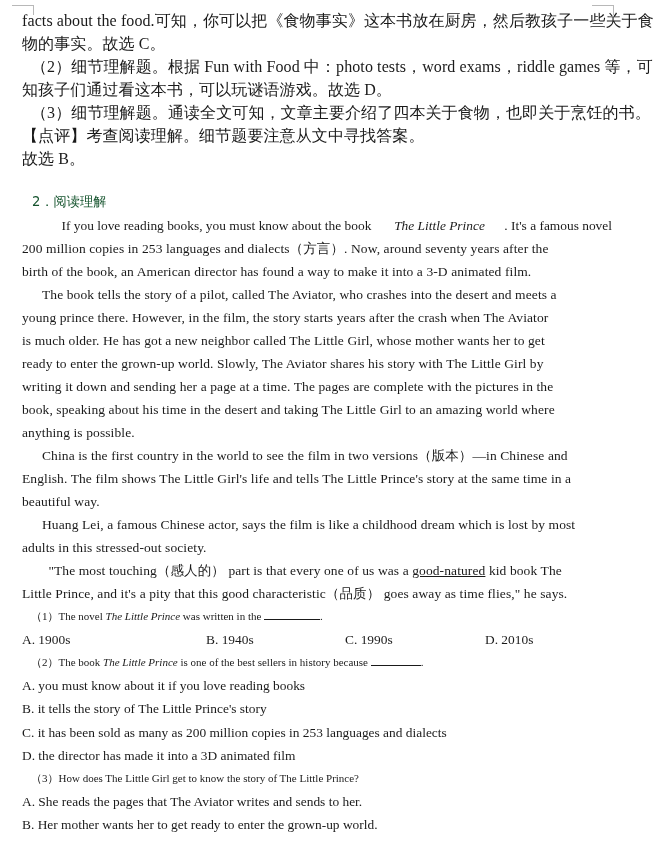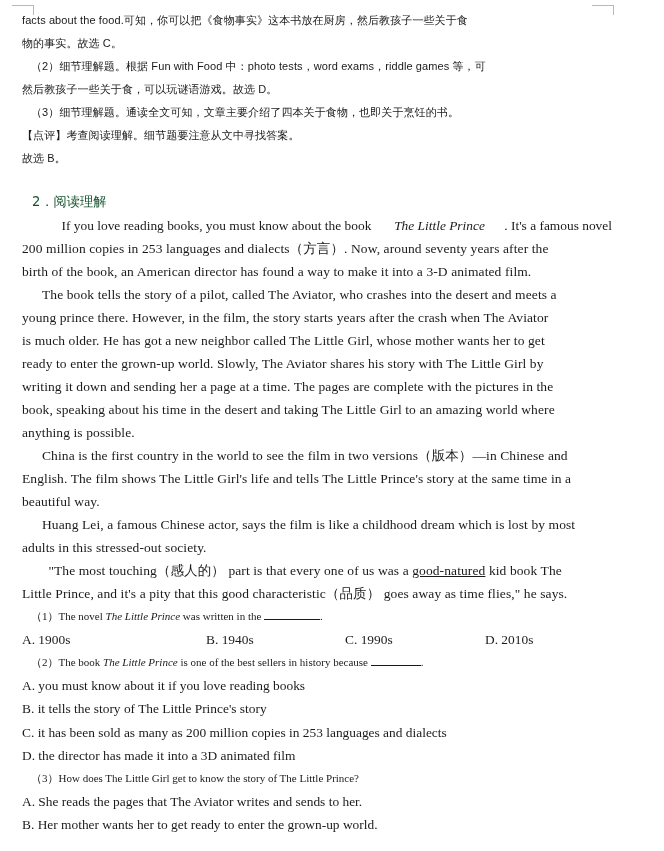--- a/index.html
+++ b/index.html
@@ -45,22 +45,22 @@
     box-sizing: border-box;
   }
 
   .line {
     font-size: 13.5px;
     line-height: 23px;
     white-space: nowrap;
     letter-spacing: 0.1px;
   }
   .line.cn {
-    font-family: Liberation Sans, sans-serif;
-    font-size: 11px;
+    font-family: Liberation Serif, serif;
+    font-size: 16px;
   }
   .line.mixed {
     font-family: "Liberation Serif", "DejaVu Serif", serif;
     font-size: 13.5px;
   }
 
   
   .just {
     display: flex;
     justify-content: space-between;
@@ -124,21 +124,21 @@
   <div class="crop-mark crop-v cm-tl-v"></div>
   <div class="crop-mark crop-h cm-tr-h"></div>
   <div class="crop-mark crop-v cm-tr-v"></div>
 
   <div class="content">
 
     <div>
       <div class="line cn">facts about the food.可知，你可以把《食物事实》这本书放在厨房，然后教孩子一些关于食</div>
       <div class="line cn">物的事实。故选 C。</div>
       <div class="line cn indent-sm">（2）细节理解题。根据 Fun with Food 中：photo tests，word exams，riddle games 等，可</div>
-      <div class="line cn">然后教孩子一些关于食，可以玩谜语游戏。故选 D。</div>
+      <div class="line cn">知孩子们通过看这本书，可以玩谜语游戏。故选 D。</div>
       <div class="line cn indent-sm">（3）细节理解题。通读全文可知，文章主要介绍了四本关于食物，也即关于烹饪的书。</div>
       <div class="line cn">【点评】考查阅读理解。细节题要注意从文中寻找答案。</div>
       <div class="line cn">故选 B。</div>
     </div>
 
     <div class="heading-2"><span>2．</span><span>阅读理解</span></div>
 
     <div>
 
       <div class="just">

